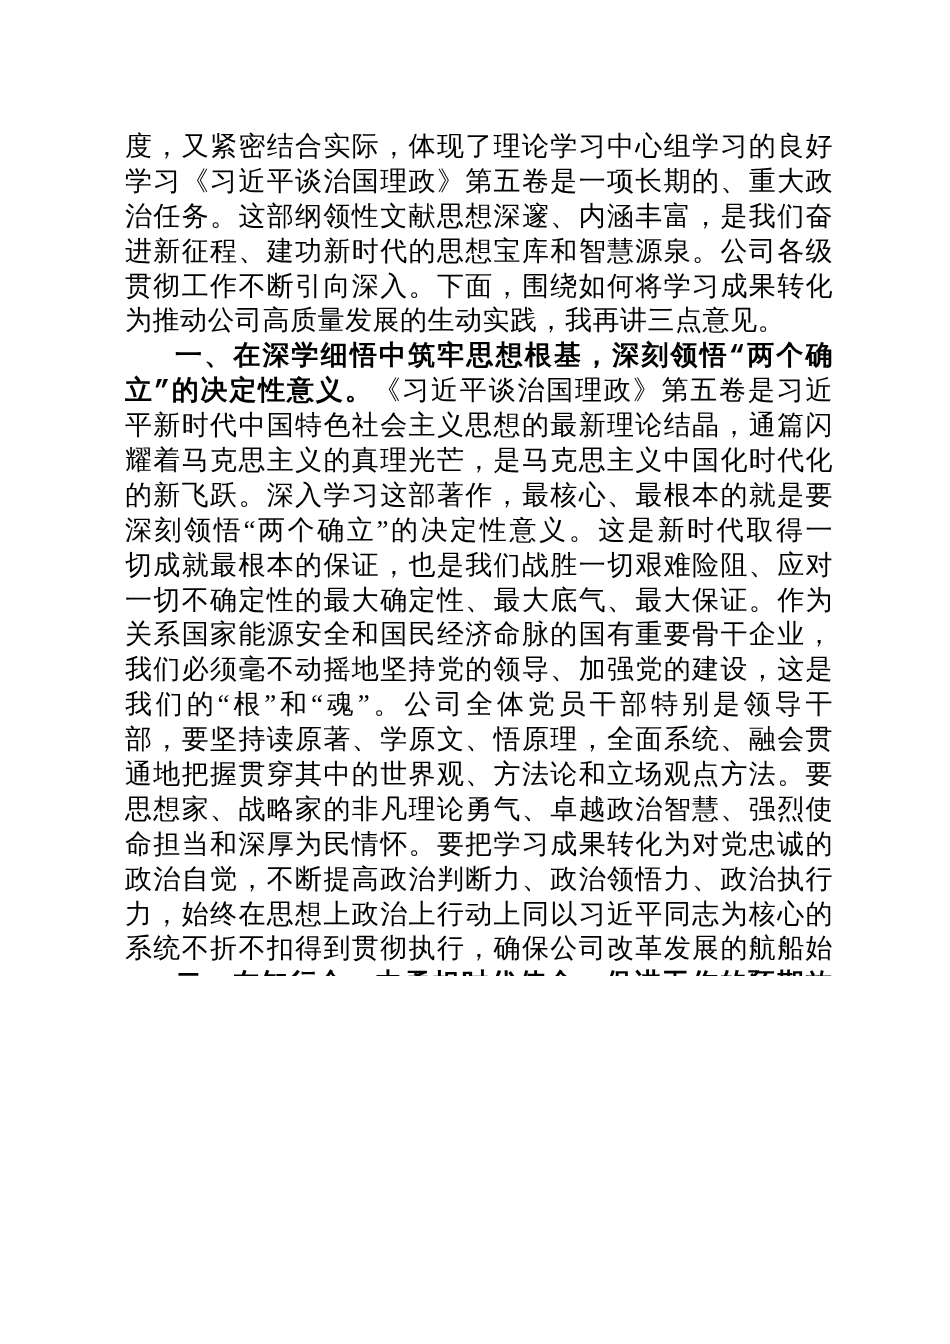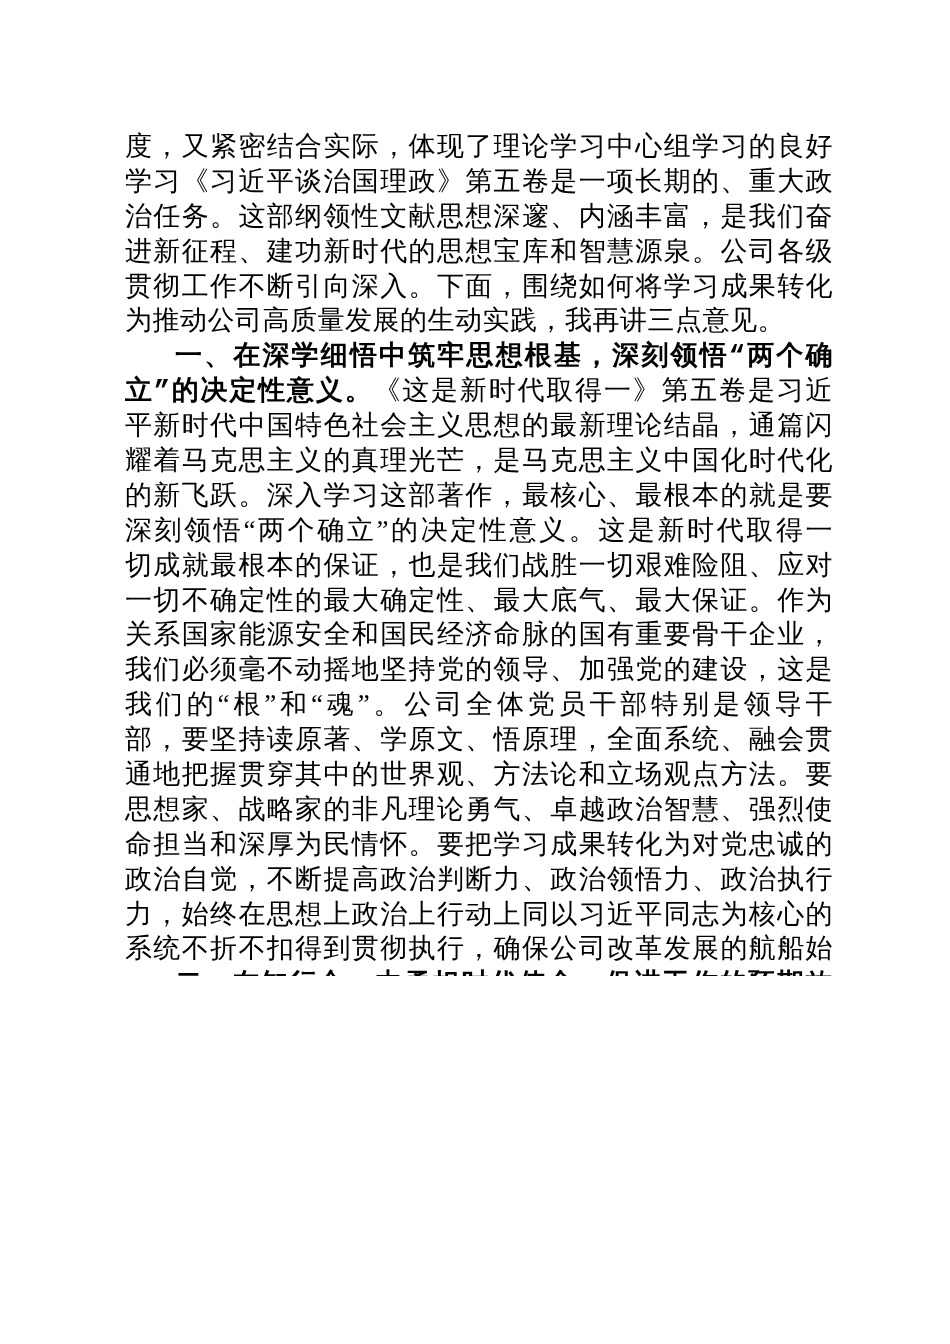--- a/index.html
+++ b/index.html
@@ -65,21 +65,21 @@
 
 <div class="page">
   <div class="text-block">
       <div class="line"><span class="seg">度，又紧密结合实际，体现了理论学习中心组学习的良好</span></div>
       <div class="line"><span class="seg">学习《习近平谈治国理政》第五卷是一项长期的、重大政</span></div>
       <div class="line"><span class="seg">治任务。这部纲领性文献思想深邃、内涵丰富，是我们奋</span></div>
       <div class="line"><span class="seg">进新征程、建功新时代的思想宝库和智慧源泉。公司各级</span></div>
       <div class="line"><span class="seg">贯彻工作不断引向深入。下面，围绕如何将学习成果转化</span></div>
       <div class="line no-fill"><span class="seg">为推动公司高质量发展的生动实践，我再讲三点意见。</span></div>
       <div class="line indent"><span class="seg bold">一、在深学细悟中筑牢思想根基，深刻领悟“两个确</span></div>
-      <div class="line"><span class="seg bold">立”的决定性意义。</span><span class="seg">《这是新时代取得一》第五卷是习近</span></div>
+      <div class="line"><span class="seg bold">立”的决定性意义。</span><span class="seg">《习近平谈治国理政》第五卷是习近</span></div>
       <div class="line"><span class="seg">平新时代中国特色社会主义思想的最新理论结晶，通篇闪</span></div>
       <div class="line"><span class="seg">耀着马克思主义的真理光芒，是马克思主义中国化时代化</span></div>
       <div class="line"><span class="seg">的新飞跃。深入学习这部著作，最核心、最根本的就是要</span></div>
       <div class="line"><span class="seg">深刻领悟“两个确立”的决定性意义。这是新时代取得一</span></div>
       <div class="line"><span class="seg">切成就最根本的保证，也是我们战胜一切艰难险阻、应对</span></div>
       <div class="line"><span class="seg">一切不确定性的最大确定性、最大底气、最大保证。作为</span></div>
       <div class="line"><span class="seg">关系国家能源安全和国民经济命脉的国有重要骨干企业，</span></div>
       <div class="line"><span class="seg">我们必须毫不动摇地坚持党的领导、加强党的建设，这是</span></div>
       <div class="line"><span class="seg">我们的“根”和“魂”。公司全体党员干部特别是领导干</span></div>
       <div class="line"><span class="seg">部，要坚持读原著、学原文、悟原理，全面系统、融会贯</span></div>

